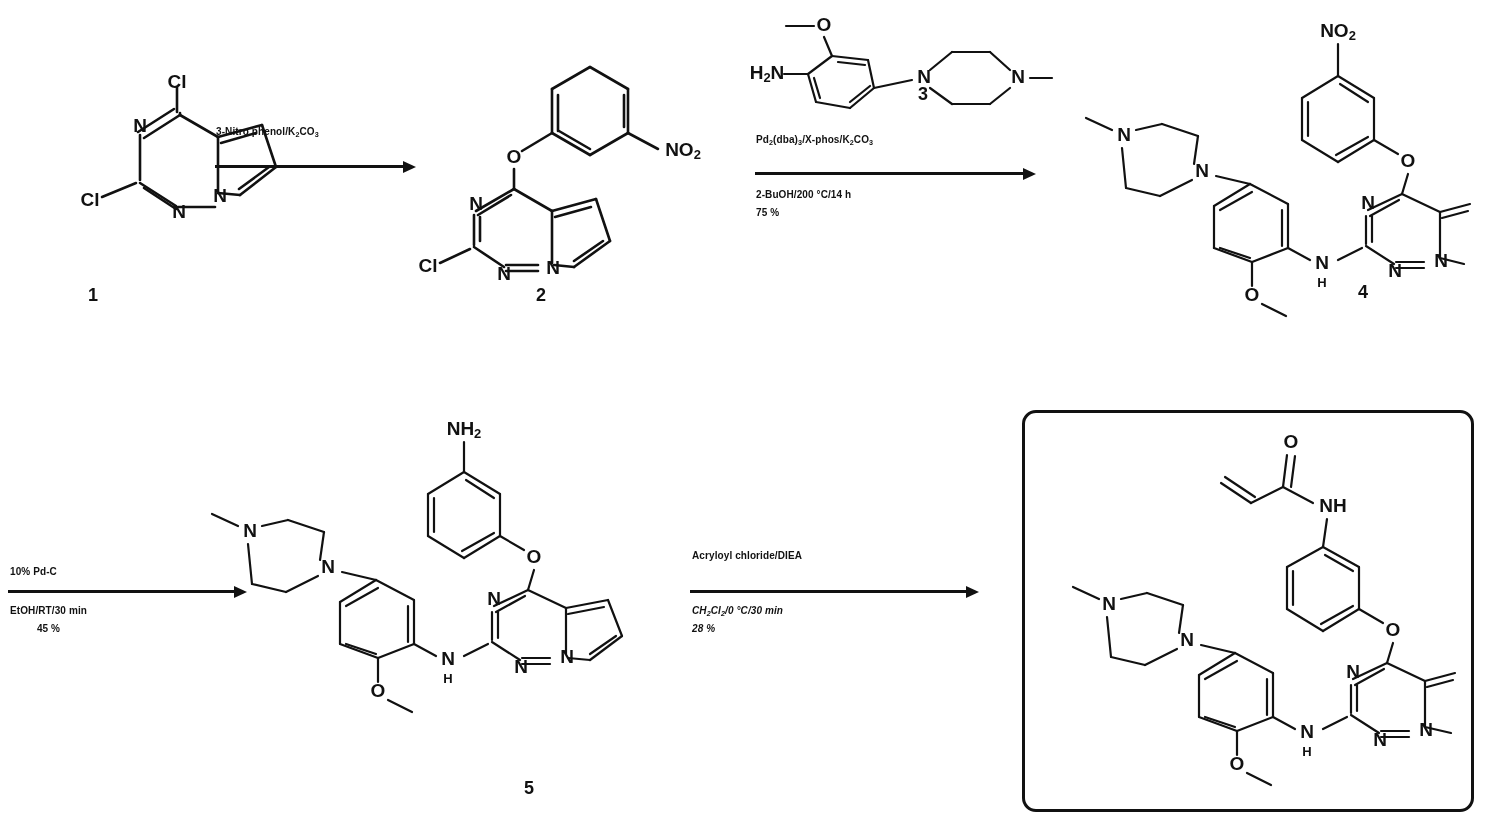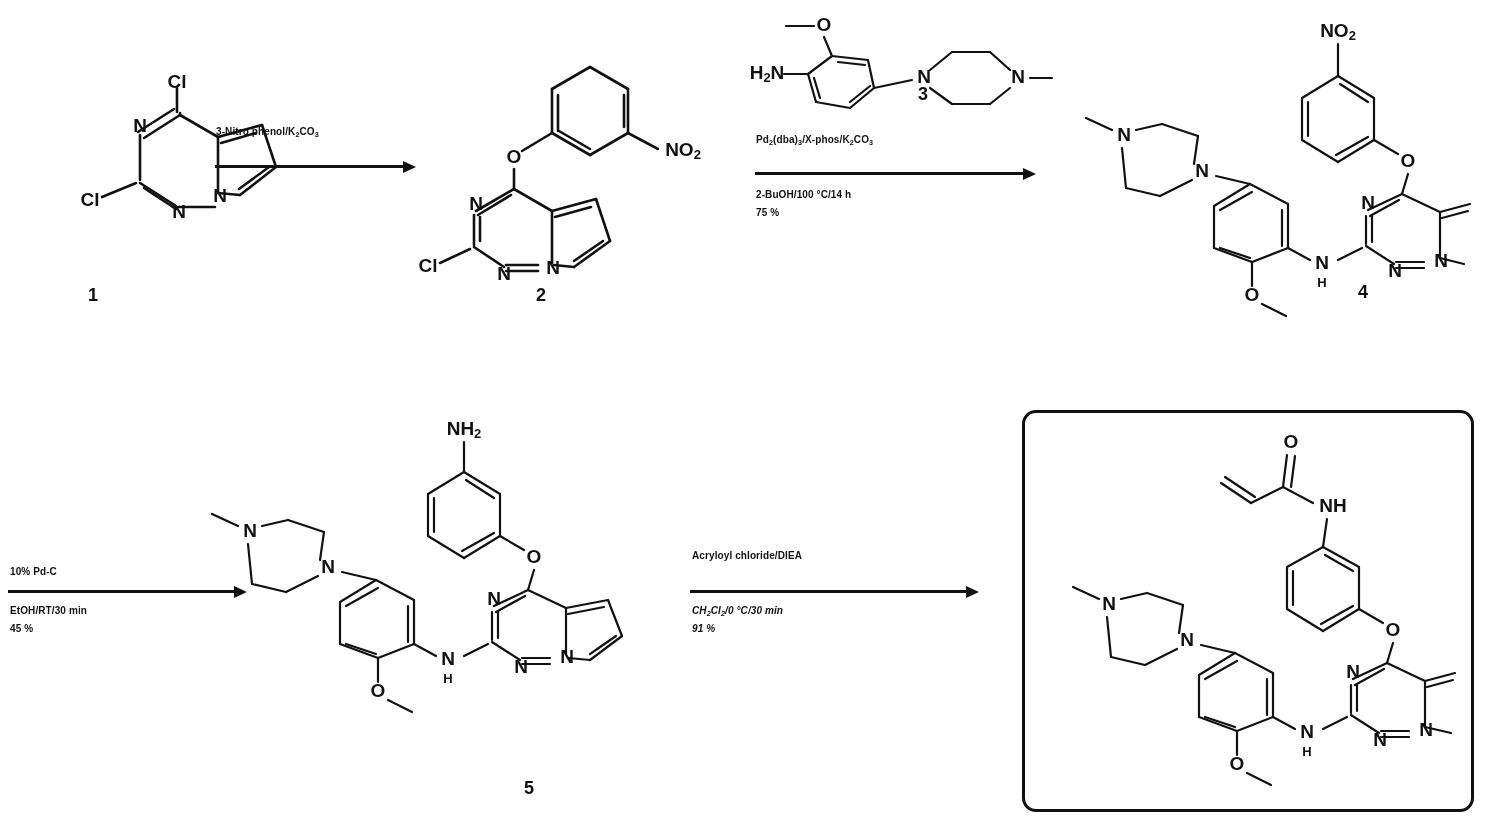--- a/index.html
+++ b/index.html
@@ -222,21 +222,21 @@
   <div class="cmp-label" style="left:918px; top:84px;">3</div>
 
   <div class="arrow-wrap" style="left:755px; top:172px; width:280px;">
     <div class="arrow-line" style="width:272px;"></div>
     <div class="arrow-head" style="left:268px;"></div>
   </div>
   <div class="cond-above cond-block" style="left:756px; top:134px;">
     <span>Pd<sub>2</sub>(dba)<sub>3</sub>/X-phos/K<sub>2</sub>CO<sub>3</sub></span>
   </div>
   <div class="cond-below cond-block" style="left:756px; top:186px;">
-    <div>2-BuOH/100 °C/14 h</div>
+    <div>2-BuOH/200 °C/14 h</div>
     <div>75 %</div>
   </div>
 
   <svg class="struct" style="left:1050px; top:20px;" width="420" height="300" viewBox="0 0 420 300">
 
     <text class="atom" x="288" y="12">NO<tspan class="atom-sub" dy="5">2</tspan></text>
     <path class="bond-thin" d="M288,24 L288,56"></path>
     <path class="bond-thin" d="M288,56 L252,78"></path>
     <path class="bond-thin" d="M252,78 L252,120"></path>
     <path class="bond-thin" d="M258,82 L258,116"></path>
@@ -300,21 +300,21 @@
   </svg>
   <div class="cmp-label" style="left:1358px; top:282px;">4</div>
 
   <div class="arrow-wrap" style="left:8px; top:590px; width:240px;">
     <div class="arrow-line" style="width:228px;"></div>
     <div class="arrow-head" style="left:226px;"></div>
   </div>
   <div class="cond-above cond-block" style="left:10px; top:550px;margin-top:16px;">
     <span>10% Pd-C</span>
   </div>
-  <div class="cond-below cond-block" style="left:10px; top:602px;">
+  <div class="cond-below cond-block" style="left:10px; top:602px;text-align:center;">
     <div>EtOH/RT/30 min</div>
     <div>45 %</div>
   </div>
 
   <svg class="struct" style="left:270px; top:420px;" width="400" height="340" viewBox="0 0 400 340">
 
     <text class="atom" x="194" y="10">NH<tspan class="atom-sub" dy="5">2</tspan></text>
     <path class="bond-thin" d="M194,22 L194,52"></path>
 
     <path class="bond-thin" d="M194,52 L158,74"></path>
@@ -385,21 +385,21 @@
 
   <div class="arrow-wrap" style="left:690px; top:590px; width:290px;">
     <div class="arrow-line" style="width:278px;"></div>
     <div class="arrow-head" style="left:276px;"></div>
   </div>
   <div class="cond-above cond-block" style="left:692px; top:550px;">
     <span>Acryloyl chloride/DIEA</span>
   </div>
   <div class="cond-below cond-block" style="left:692px; top:602px;font-style:italic;">
     <div>CH<sub>2</sub>Cl<sub>2</sub>/0 °C/30 min</div>
-    <div>91 %</div>
+    <div>28 %</div>
   </div>
 
   <div class="product-box" style="left:1022px; top:410px; width:452px; height:402px;"></div>
 
   <svg class="struct" style="left:1055px; top:425px;" width="400" height="375" viewBox="0 0 400 375">
 
     <path class="bond-thin" d="M166,58 L196,78"></path>
     <path class="bond-thin" d="M170,52 L200,72"></path>
     <path class="bond-thin" d="M196,78 L228,62"></path>
 

